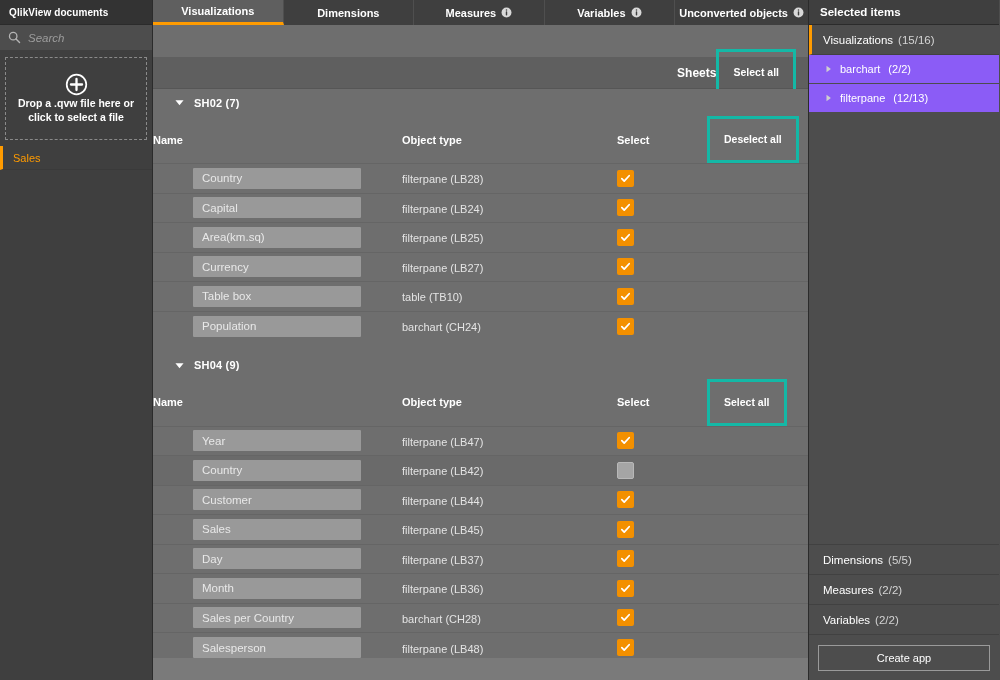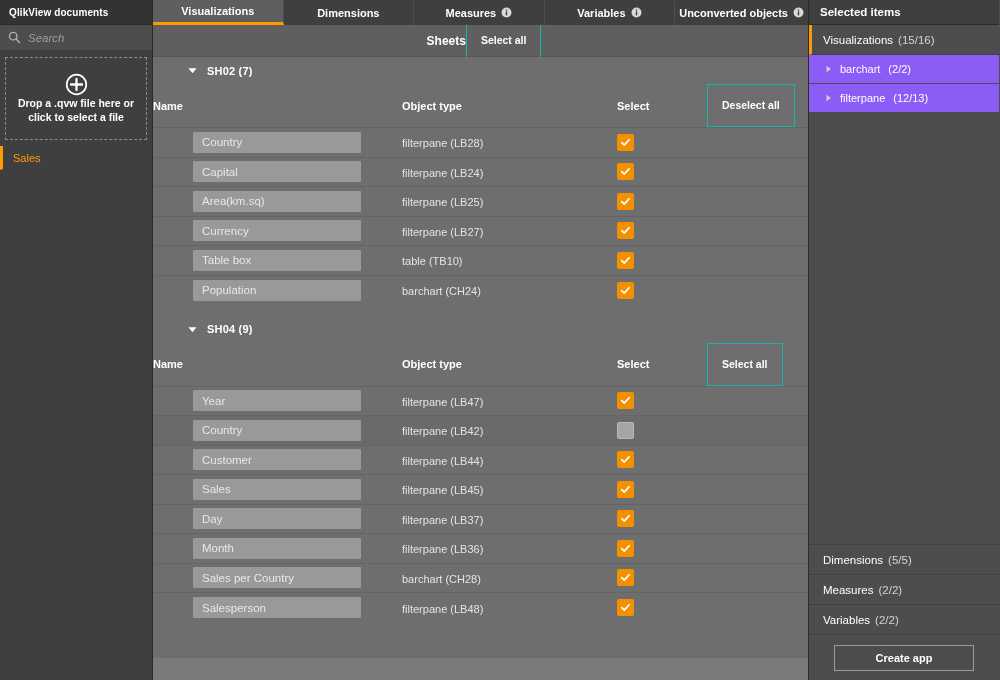--- a/index.html
+++ b/index.html
@@ -121,49 +121,50 @@
   .tab:last-child { border-right: none; text-align: right; }
   .tab.active {
     background: #5f5f5f;
     border-bottom: 3px solid #ff9b00;
   }
   .info-icon { width: 11px; height: 11px; display:block; flex:none; }
 
   .sheets-header {
     height: 32px;
     background: #5f5f5f;
-    display: flex; align-items: center; justify-content: center;
+    display: flex; align-items: center; justify-content: flex-end;
     padding: 0 12px 0 19px;
     flex: none;
     border-bottom: 1px solid #565656;
+    margin-top: 32px;
   }
   .sheets-title { color: #ffffff; font-size: 12px; font-weight: bold; }
   .btn-outline {
-    border: 1px solid #14b8a6;
+    border: 3px solid #14b8a6;
     background: transparent;
     color: #ffffff;
     font-family: "Liberation Sans", sans-serif;
     font-size: 10.5px;
     font-weight: bold;
     padding: 15px 14px;
     cursor: pointer;
     line-height: 11px;
   }
   .scrollarea {
     flex: 1 1 auto;
     overflow: hidden;
     background: #6e6e6e;
     position: relative;
   }
   .sheet-group { background: #6e6e6e; }
   .group-header {
     height: 27px;
     display: flex; align-items: center;
     gap: 10px;
-    padding-left: 35px;
+    padding-left: 22px;
     background: #6e6e6e;
   }
   .caret-down { width: 9px; height: 9px; display:block; }
   .caret-right { width: 7px; height: 8px; display:block; }
   .group-name { color: #ffffff; font-size: 11px; font-weight: bold; letter-spacing: .2px; }
 
   .tbl { width: 100%; border-collapse: collapse; table-layout: fixed; }
   .tbl thead th {
     height: 30px;
     text-align: left;
@@ -263,27 +264,27 @@
     border-top: 1px solid #414141;
     cursor: pointer;
   }
   .rp-create-wrap {
     height: 46px;
     display: flex; align-items: center; justify-content: center;
     background: #4d4d4d;
     border-top: 1px solid #414141;
   }
   .btn-create {
-    width: 140px; height: 26px;
+    width: 172px; height: 26px;
     border: 1px solid #9a9a9a;
     background: transparent;
     color: #ffffff;
     font-family: "Liberation Sans", sans-serif;
     font-size: 11px;
-    font-weight: bold;
+    font-weight: normal;
     cursor: pointer;
   }
 </style>
 </head>
 <body>
 
 <div id="app">
 
   <div class="sidebar">
     <div class="sidebar-header">

